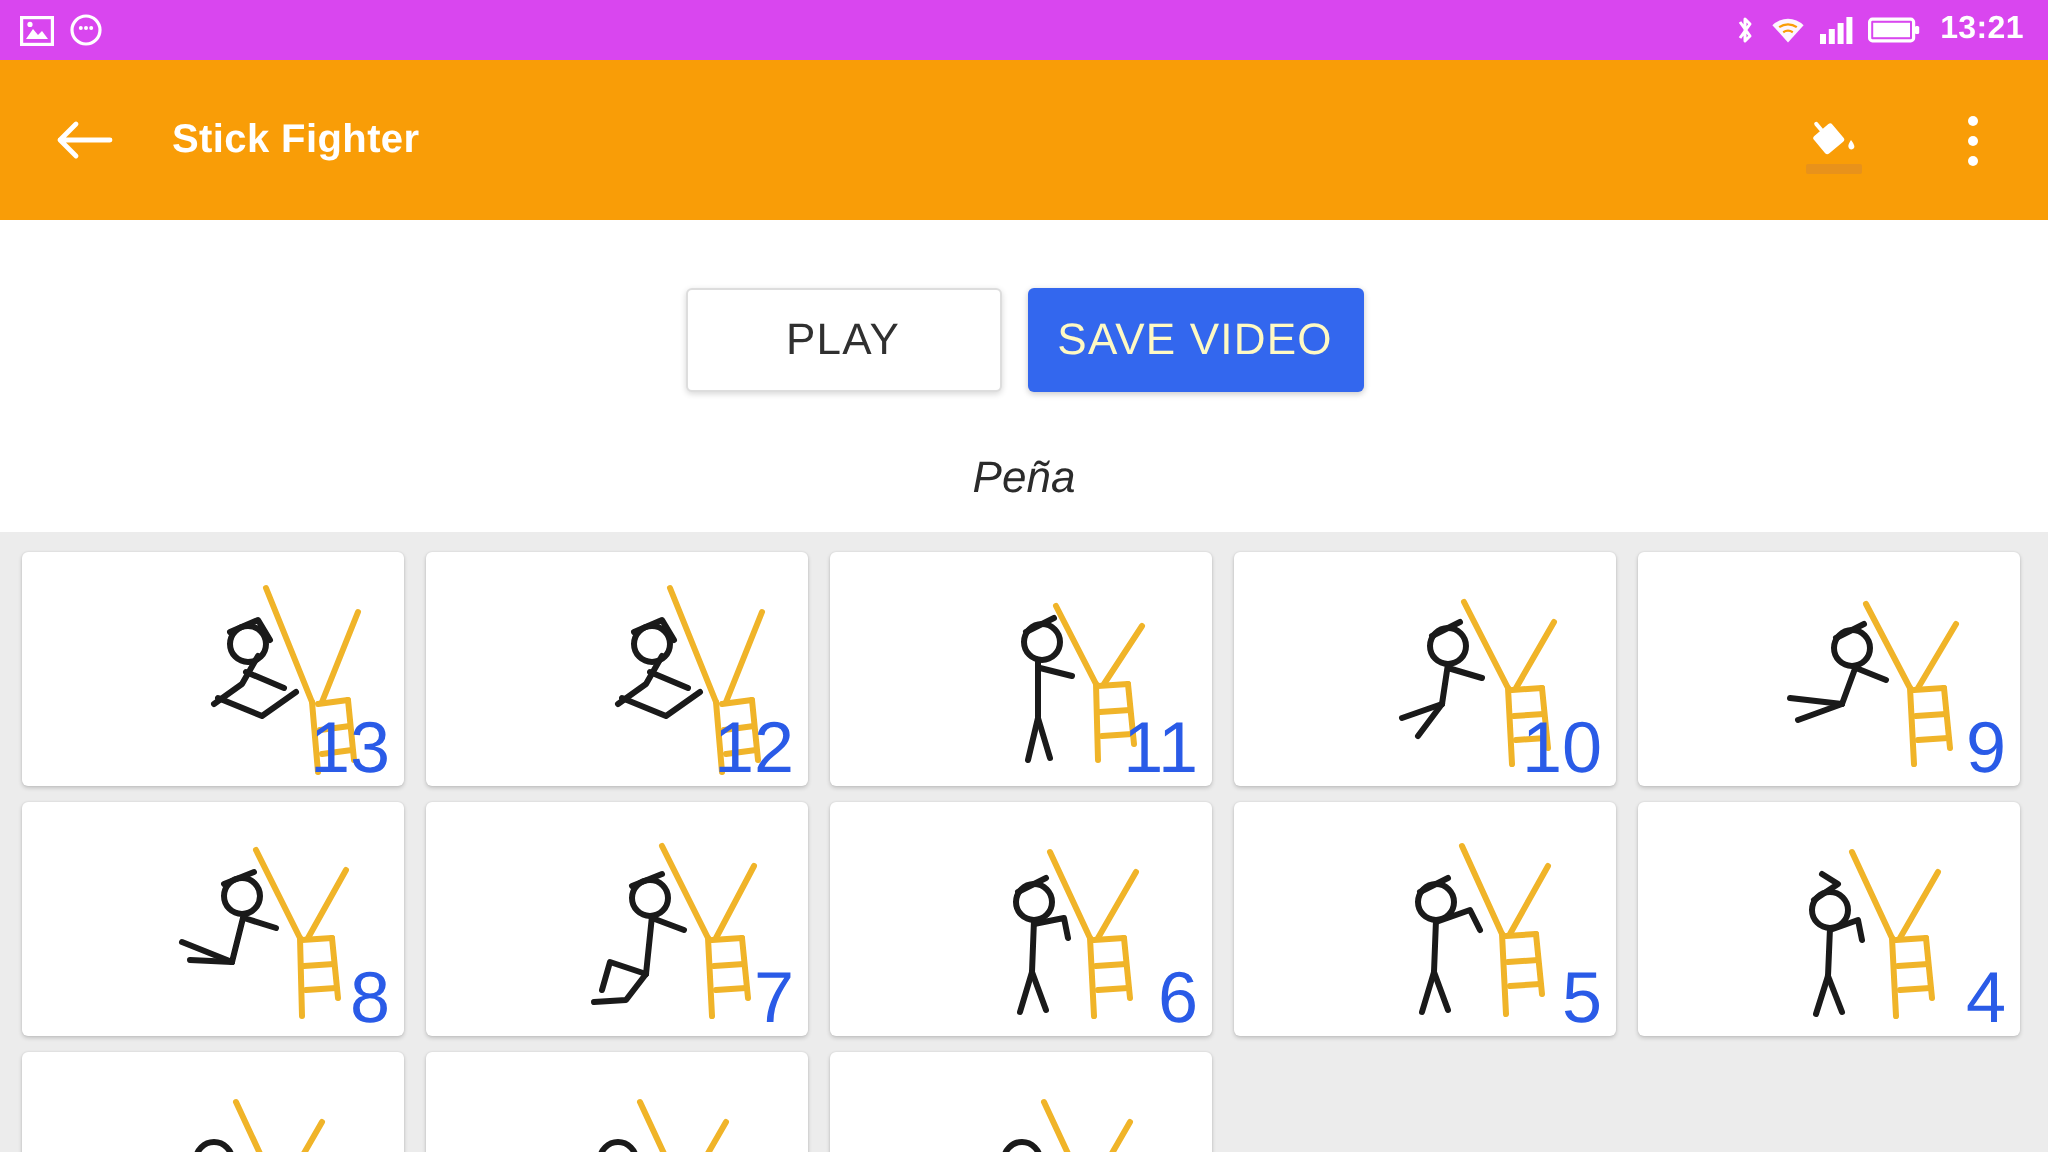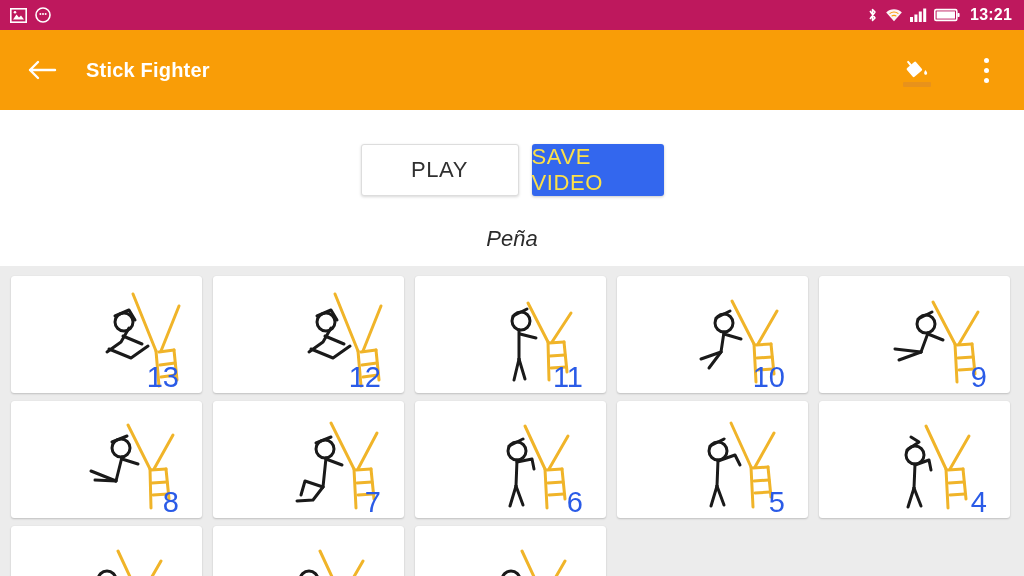--- a/index.html
+++ b/index.html
@@ -7,21 +7,21 @@
     width: 1024px; height: 576px;
     overflow: hidden;
     background: #ececec;
     font-family: "Liberation Sans", sans-serif;
   }
   .screen { position: relative; width: 1024px; height: 576px; overflow: hidden; }
 
   
   .statusbar {
     height: 30px; width: 100%;
-    background: #be185d;
+    background: #d946ef;
     display: flex; align-items: center;
     padding: 0 12px 0 10px;
     color: #ffffff;
   }
   .sb-left { display: flex; align-items: center; gap: 8px; }
   .sb-right { margin-left: auto; display: flex; align-items: center; gap: 7px; }
   .sb-time {
     font-size: 16px; font-weight: bold; color: #fff;
     letter-spacing: .2px; margin-left: 3px;
   }
@@ -77,23 +77,23 @@
     display: flex; align-items: center; justify-content: center;
   }
   .btn-play {
     width: 158px; height: 52px;
     background: #ffffff;
     border: 1px solid #dddddd;
     color: #303030;
     box-shadow: 0 1px 3px rgba(0,0,0,.16);
   }
   .btn-save {
-    width: 132px; height: 52px;
+    width: 168px; height: 52px;
     background: #3367EE;
-    color: #fde047;
+    color: #fef9c3;
     border: none;
     box-shadow: 0 1px 3px rgba(0,0,0,.22);
   }
   .caption {
     margin-top: 30px;
     font-size: 22px;
     font-style: italic;
     color: #2b2b2b;
     text-align: right;
   }
@@ -122,22 +122,22 @@
     width: 191px; height: 117px;
     background: #ffffff;
     border-radius: 3px;
     box-shadow: 0 1px 2px rgba(0,0,0,.18), 0 0 1px rgba(0,0,0,.10);
     overflow: hidden;
     cursor: pointer;
   }
   .frame-svg { position: absolute; inset: 0; width: 100%; height: 100%; }
   .frame-num {
     position: absolute;
-    right: 23px; bottom: 1px;
-    font-size: 29px;
+    right: 7px; bottom: 1px;
+    font-size: 36px;
     color: #2A5BE7;
     line-height: 1;
   }
 </style>
 </head>
 <body>
 
 <div class="screen">
 
   <div class="statusbar">

